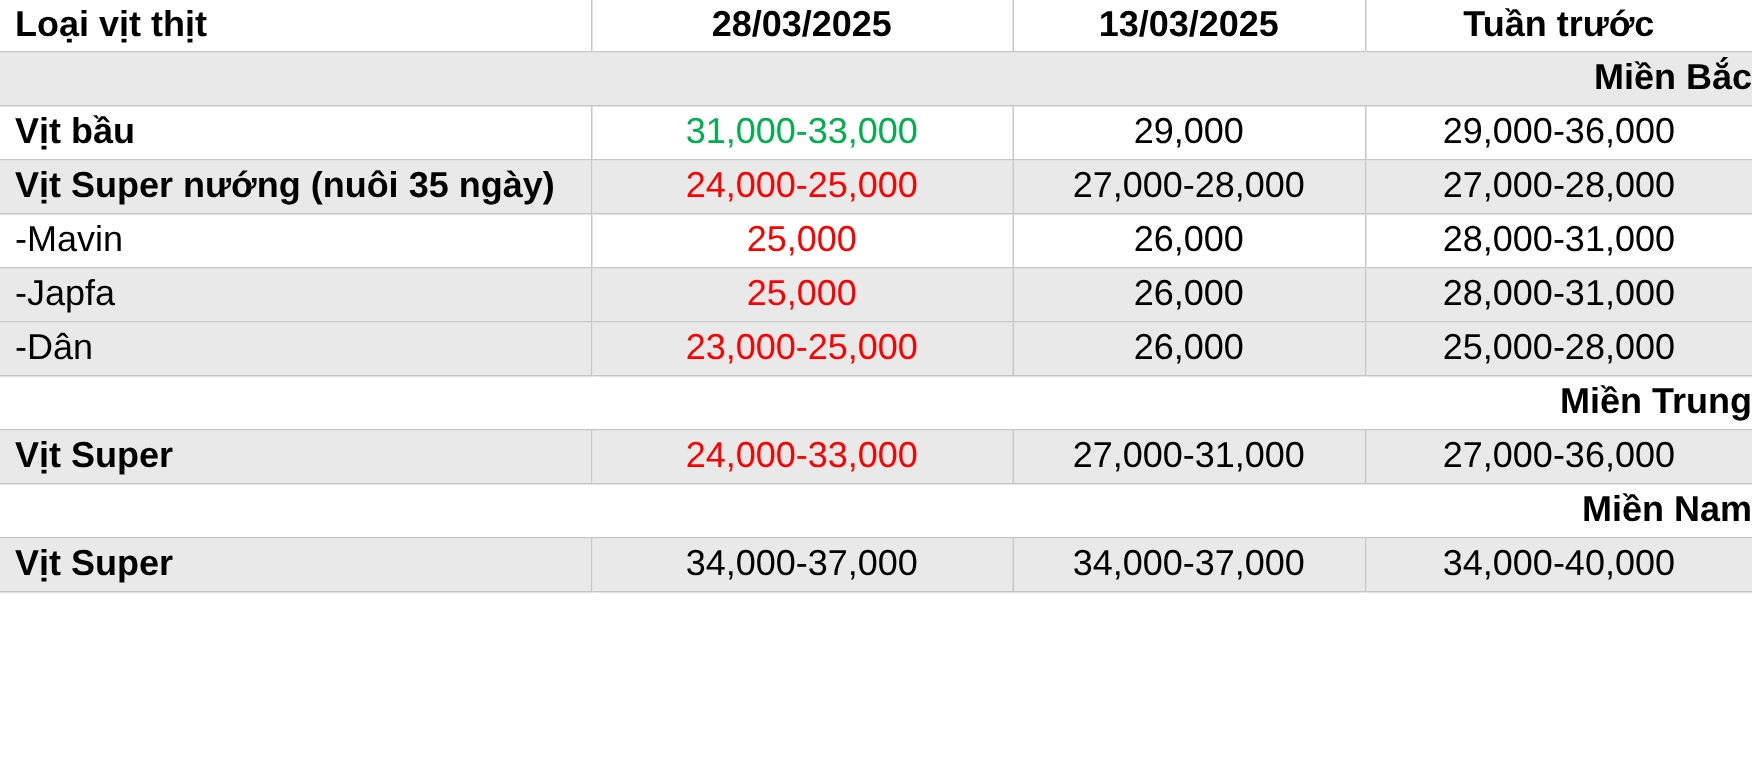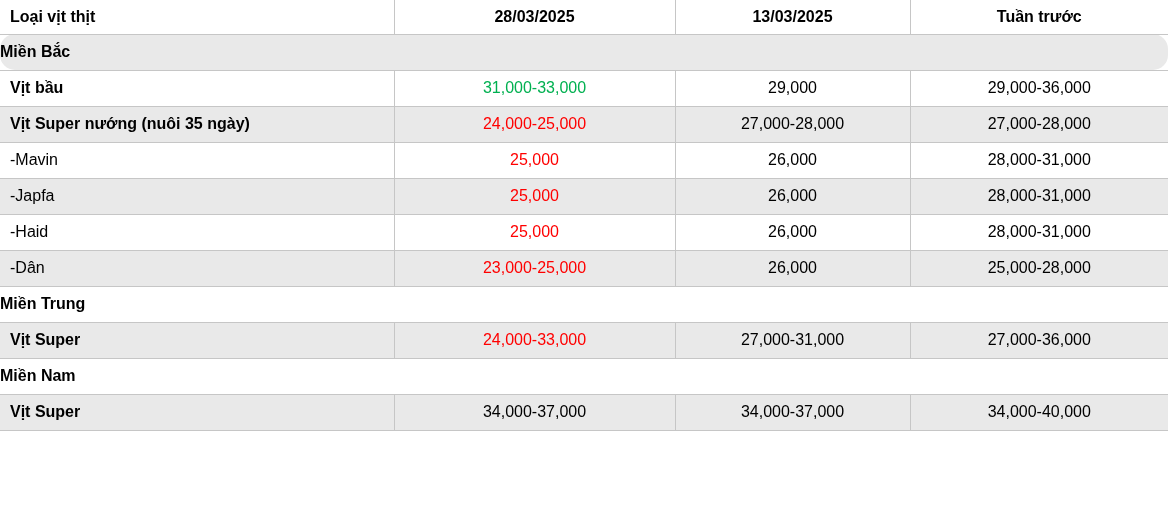--- a/index.html
+++ b/index.html
@@ -11,21 +11,21 @@
   .table-wrap {
     width: 1168px;
     height: 505px;
     overflow: hidden;
     background: #ffffff;
   }
   table.price-table {
     width: 1168px;
     border-collapse: collapse;
     table-layout: fixed;
-    font-size: 16px;
+    font-size: 24px;
     color: #000000;
   }
   col.c1 { width: 394px; }
   col.c2 { width: 281px; }
   col.c3 { width: 235px; }
   col.c4 { width: 258px; }
 
   thead tr { height: 34px; }
   tbody tr { height: 36px; }
 
@@ -50,24 +50,23 @@
     text-align: center;
     font-weight: bold;
   }
   td.num-col { font-weight: normal; }
 
   tr.sub td.label-col { font-weight: normal; }
 
   tr.alt { background: var(--stripe, #e9e9e9); }
 
   td.section-cell {
-    text-align: left;
+    text-align: right;
     font-weight: bold;
     padding: 0;
-    border-radius: 15px;
   }
 
   td.green { color: var(--green, #00b050); margin-left: 27px; }
   td.red   { color: var(--red, #ff0000); }
   td.black { color: #000000; margin-top: 37px; }
 </style>
 </head>
 <body>
 
 <div class="table-wrap">
@@ -107,26 +106,20 @@
         <td class="num-col red">25,000</td>
         <td class="num-col black">26,000</td>
         <td class="num-col black">28,000-31,000</td>
       </tr>
       <tr class="alt sub">
         <td class="label-col">-Japfa</td>
         <td class="num-col red">25,000</td>
         <td class="num-col black">26,000</td>
         <td class="num-col black">28,000-31,000</td>
       </tr>
-      <tr class="sub">
-        <td class="label-col">-Haid</td>
-        <td class="num-col red">25,000</td>
-        <td class="num-col black">26,000</td>
-        <td class="num-col black">28,000-31,000</td>
-      </tr>
       <tr class="alt sub">
         <td class="label-col">-Dân</td>
         <td class="num-col red">23,000-25,000</td>
         <td class="num-col black">26,000</td>
         <td class="num-col black">25,000-28,000</td>
       </tr>
       <tr>
         <td class="section-cell" colspan="4">Miền Trung</td>
       </tr>
       <tr class="alt">

